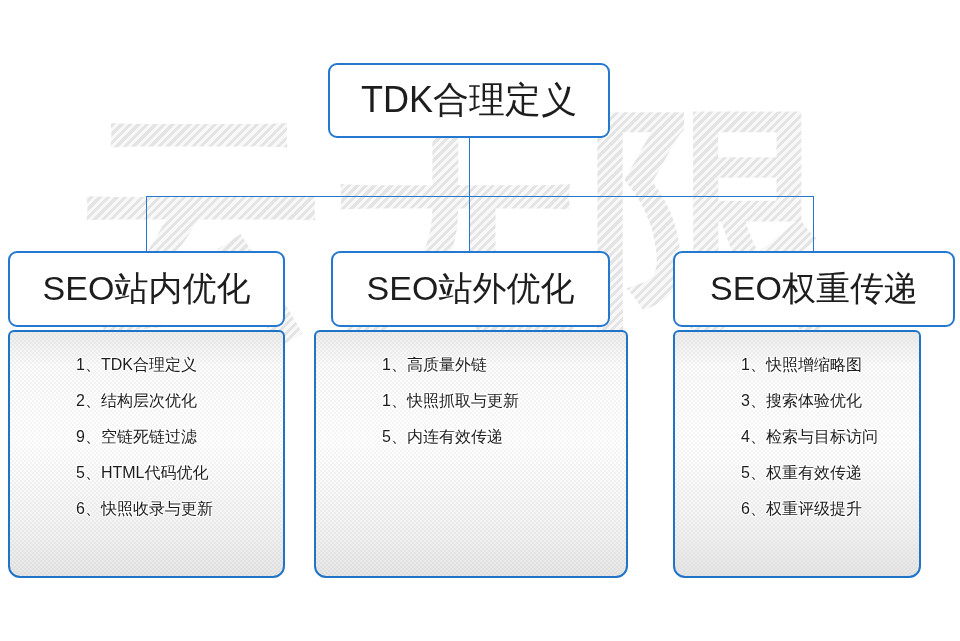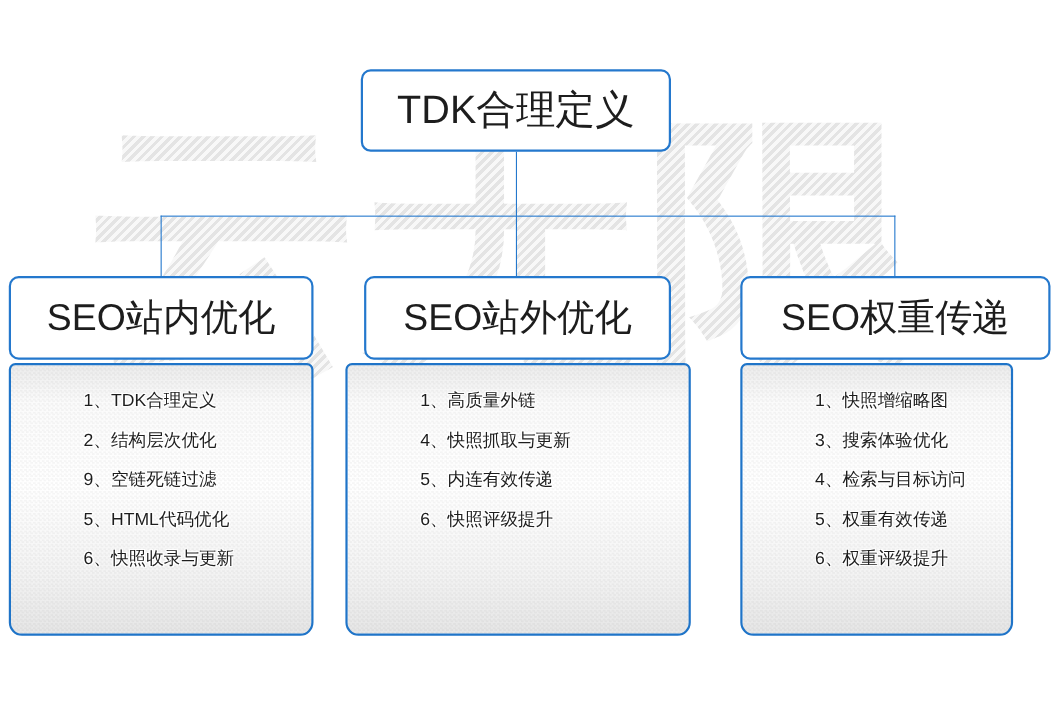--- a/index.html
+++ b/index.html
@@ -128,23 +128,22 @@
       <li>2、结构层次优化</li>
       <li>9、空链死链过滤</li>
       <li>5、HTML代码优化</li>
       <li>6、快照收录与更新</li>
     </ul>
   </div>
 
   <div class="branch-panel b1">
     <ul>
       <li>1、高质量外链</li>
-      <li>4、快照抓取与更新</li>
+      <li>1、快照抓取与更新</li>
       <li>5、内连有效传递</li>
-      <li>6、快照评级提升</li>
     </ul>
   </div>
 
   <div class="branch-panel b2">
     <ul>
       <li>1、快照增缩略图</li>
       <li>3、搜索体验优化</li>
       <li>4、检索与目标访问</li>
       <li>5、权重有效传递</li>
       <li>6、权重评级提升</li>

